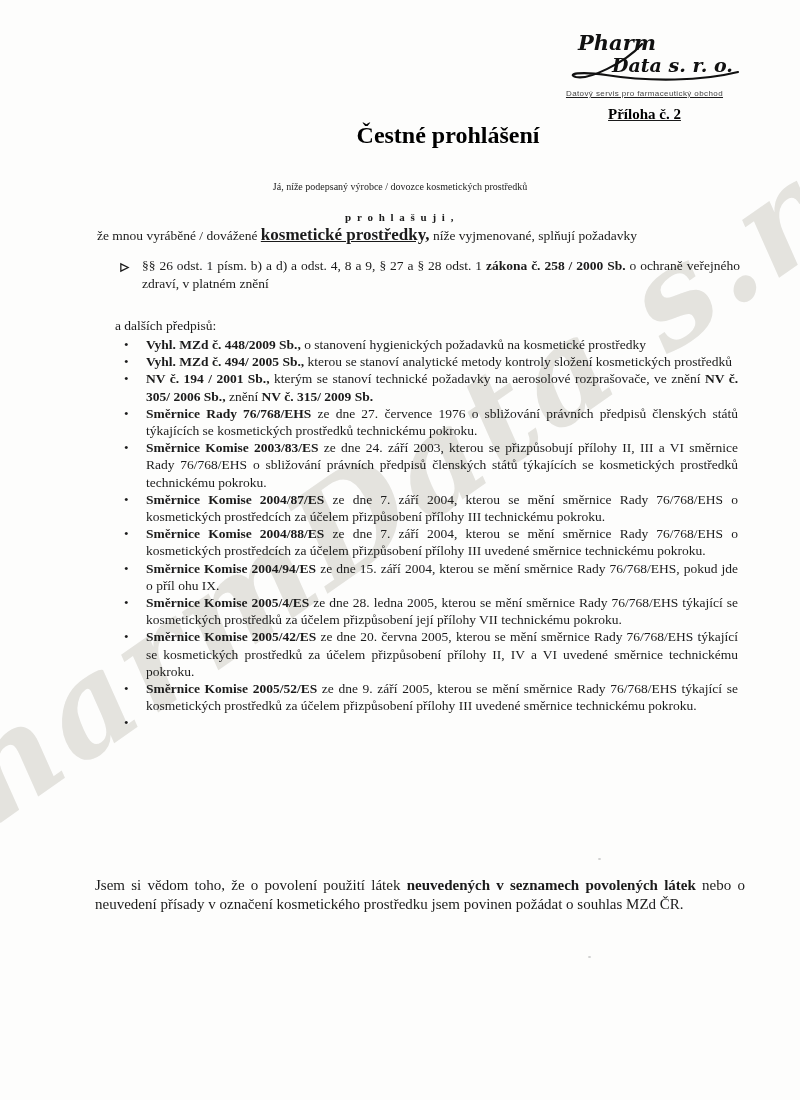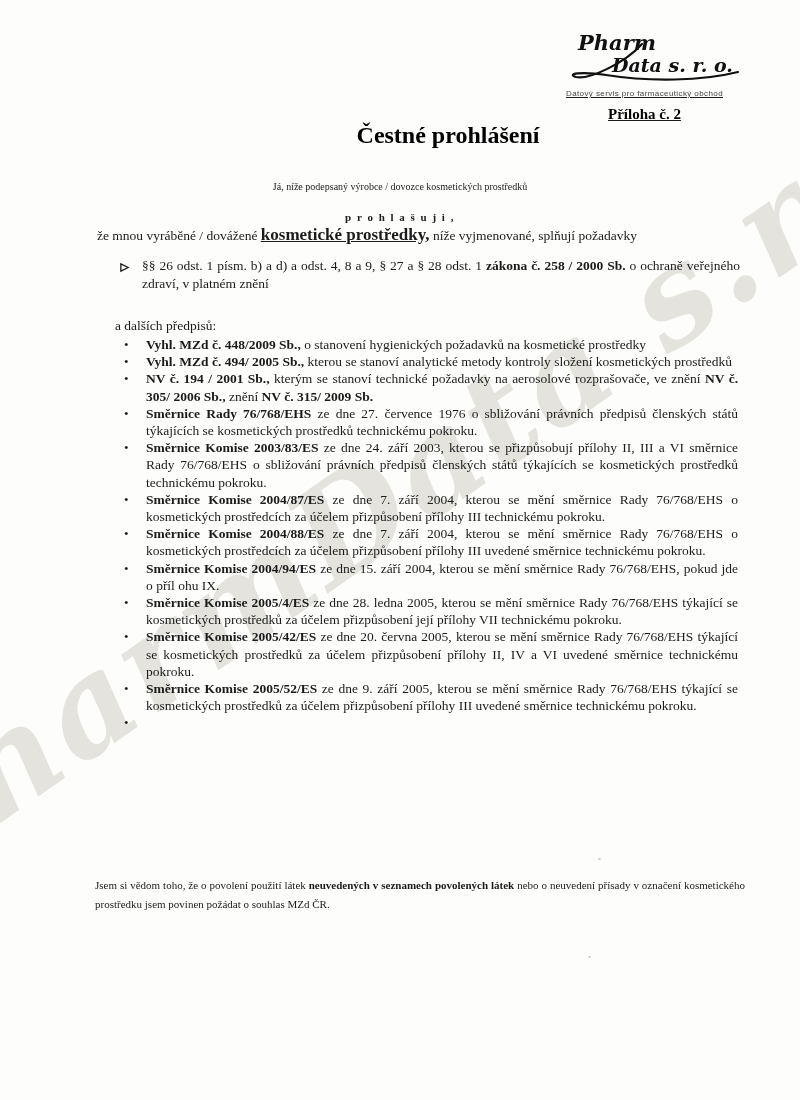--- a/index.html
+++ b/index.html
@@ -88,21 +88,21 @@
   }
   ul.regs li{
     position:relative;padding-left:24px;text-align:justify;
   }
   .bullet-dot{
     position:absolute;left:2px;top:0;font-size:13px;
   }
   
   .footer{
     position:absolute;top:876px;left:95px;width:650px;
-    font-size:11px;line-height:18.5px;text-align:justify;
+    font-size:15px;line-height:18.5px;text-align:justify;
   }
   
   .speck{position:absolute;border-radius:50%;background:rgba(150,150,150,.45);}
   .speck-a{left:598px;top:858px;width:3px;height:2px;}
   .speck-b{left:588px;top:956px;width:3px;height:2px;}
 </style>
 </head>
 <body>
 
 <div class="page">

